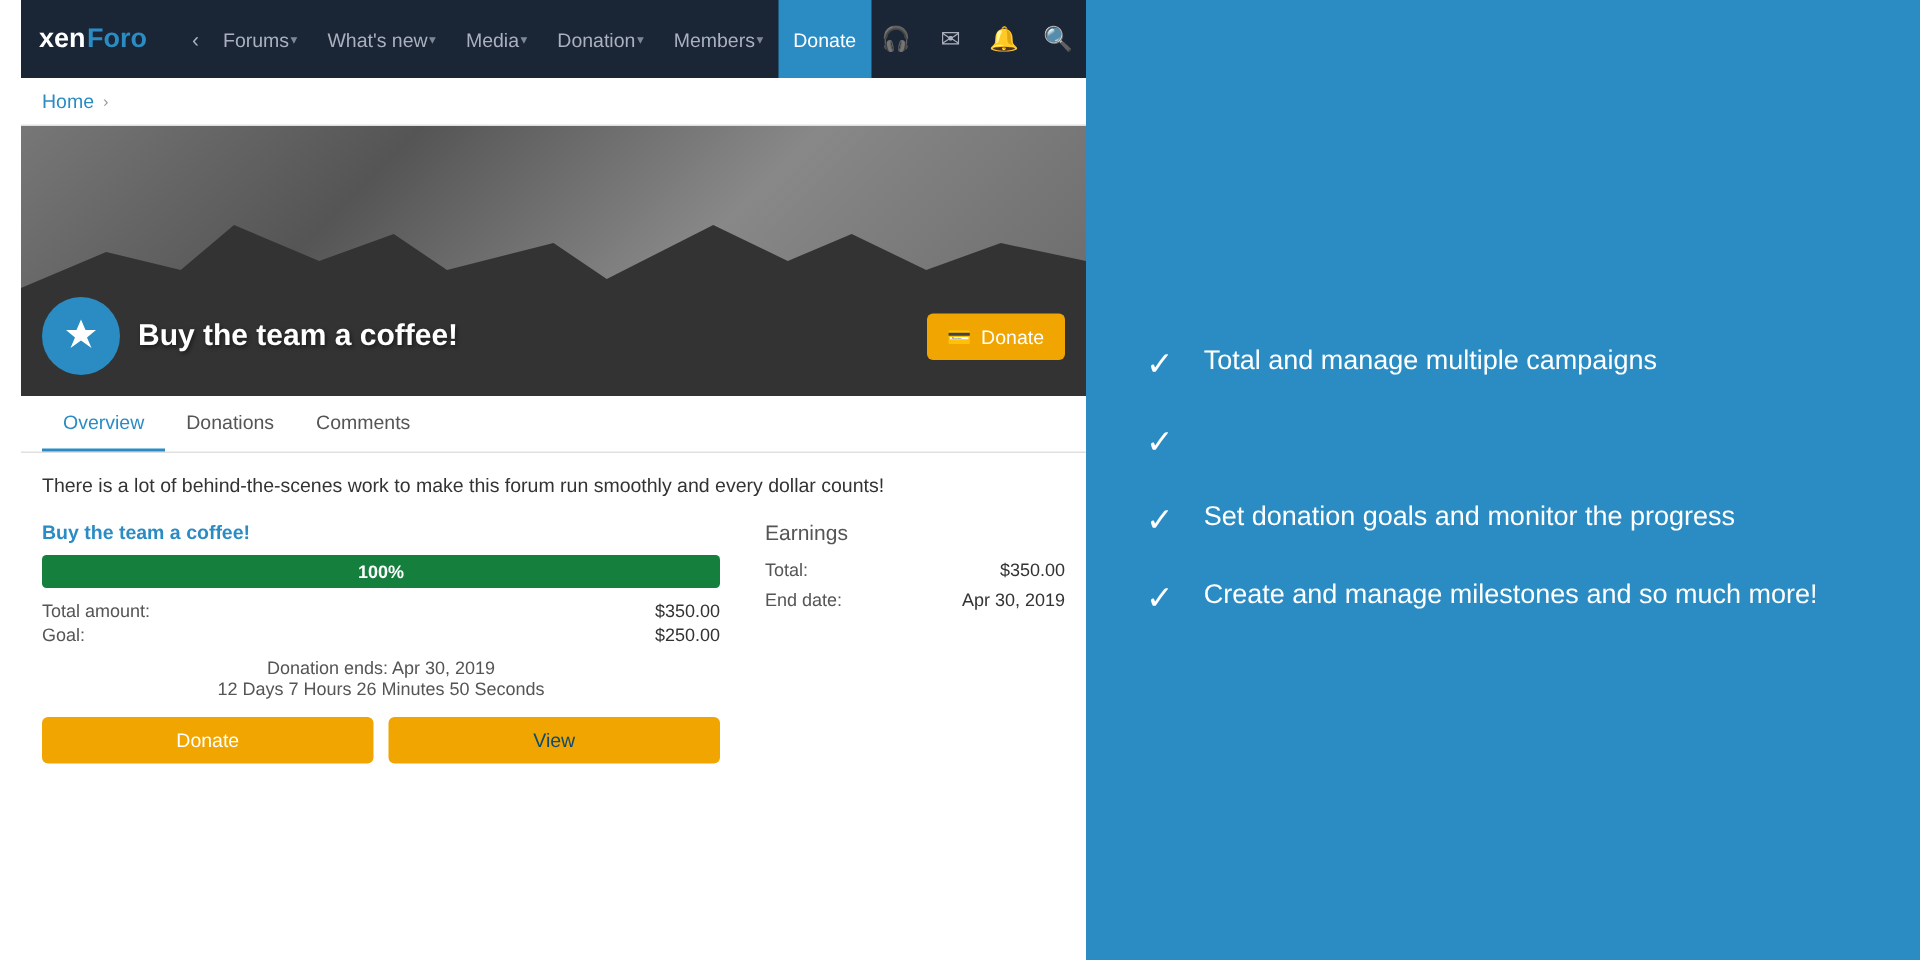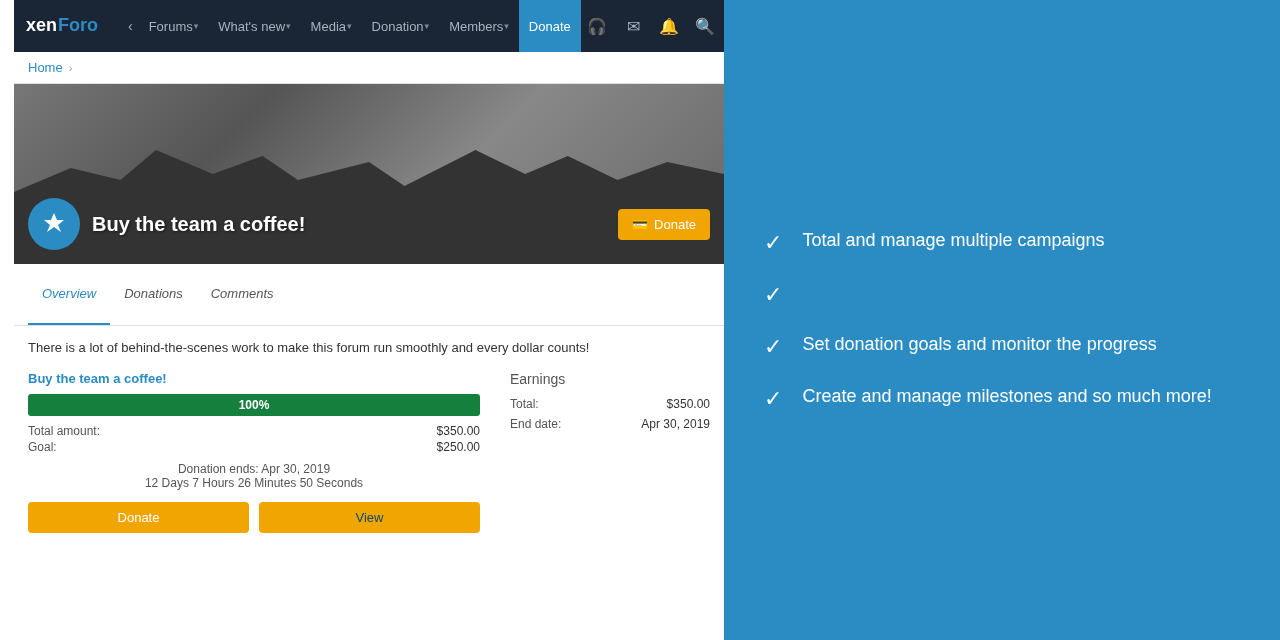--- a/index.html
+++ b/index.html
@@ -159,26 +159,25 @@
     }
 
     
     .tabs {
       background: #fff;
       border-bottom: 1px solid #e0e0e0;
       display: flex;
       padding: 0 14px;
     }
     .tab {
-      padding: 22px 14px;
+      padding: 10px 14px;
       font-size: 13px;
       color: #555;
       cursor: pointer;
       border-bottom: 2px solid transparent;
-      font-style: italic;
     }
     .tab.active {
       color: #2b8cc4;
       border-bottom: 2px solid #2b8cc4;
     }
 
     
     .content-area {
       padding: 14px 14px;
       background: #fff;

